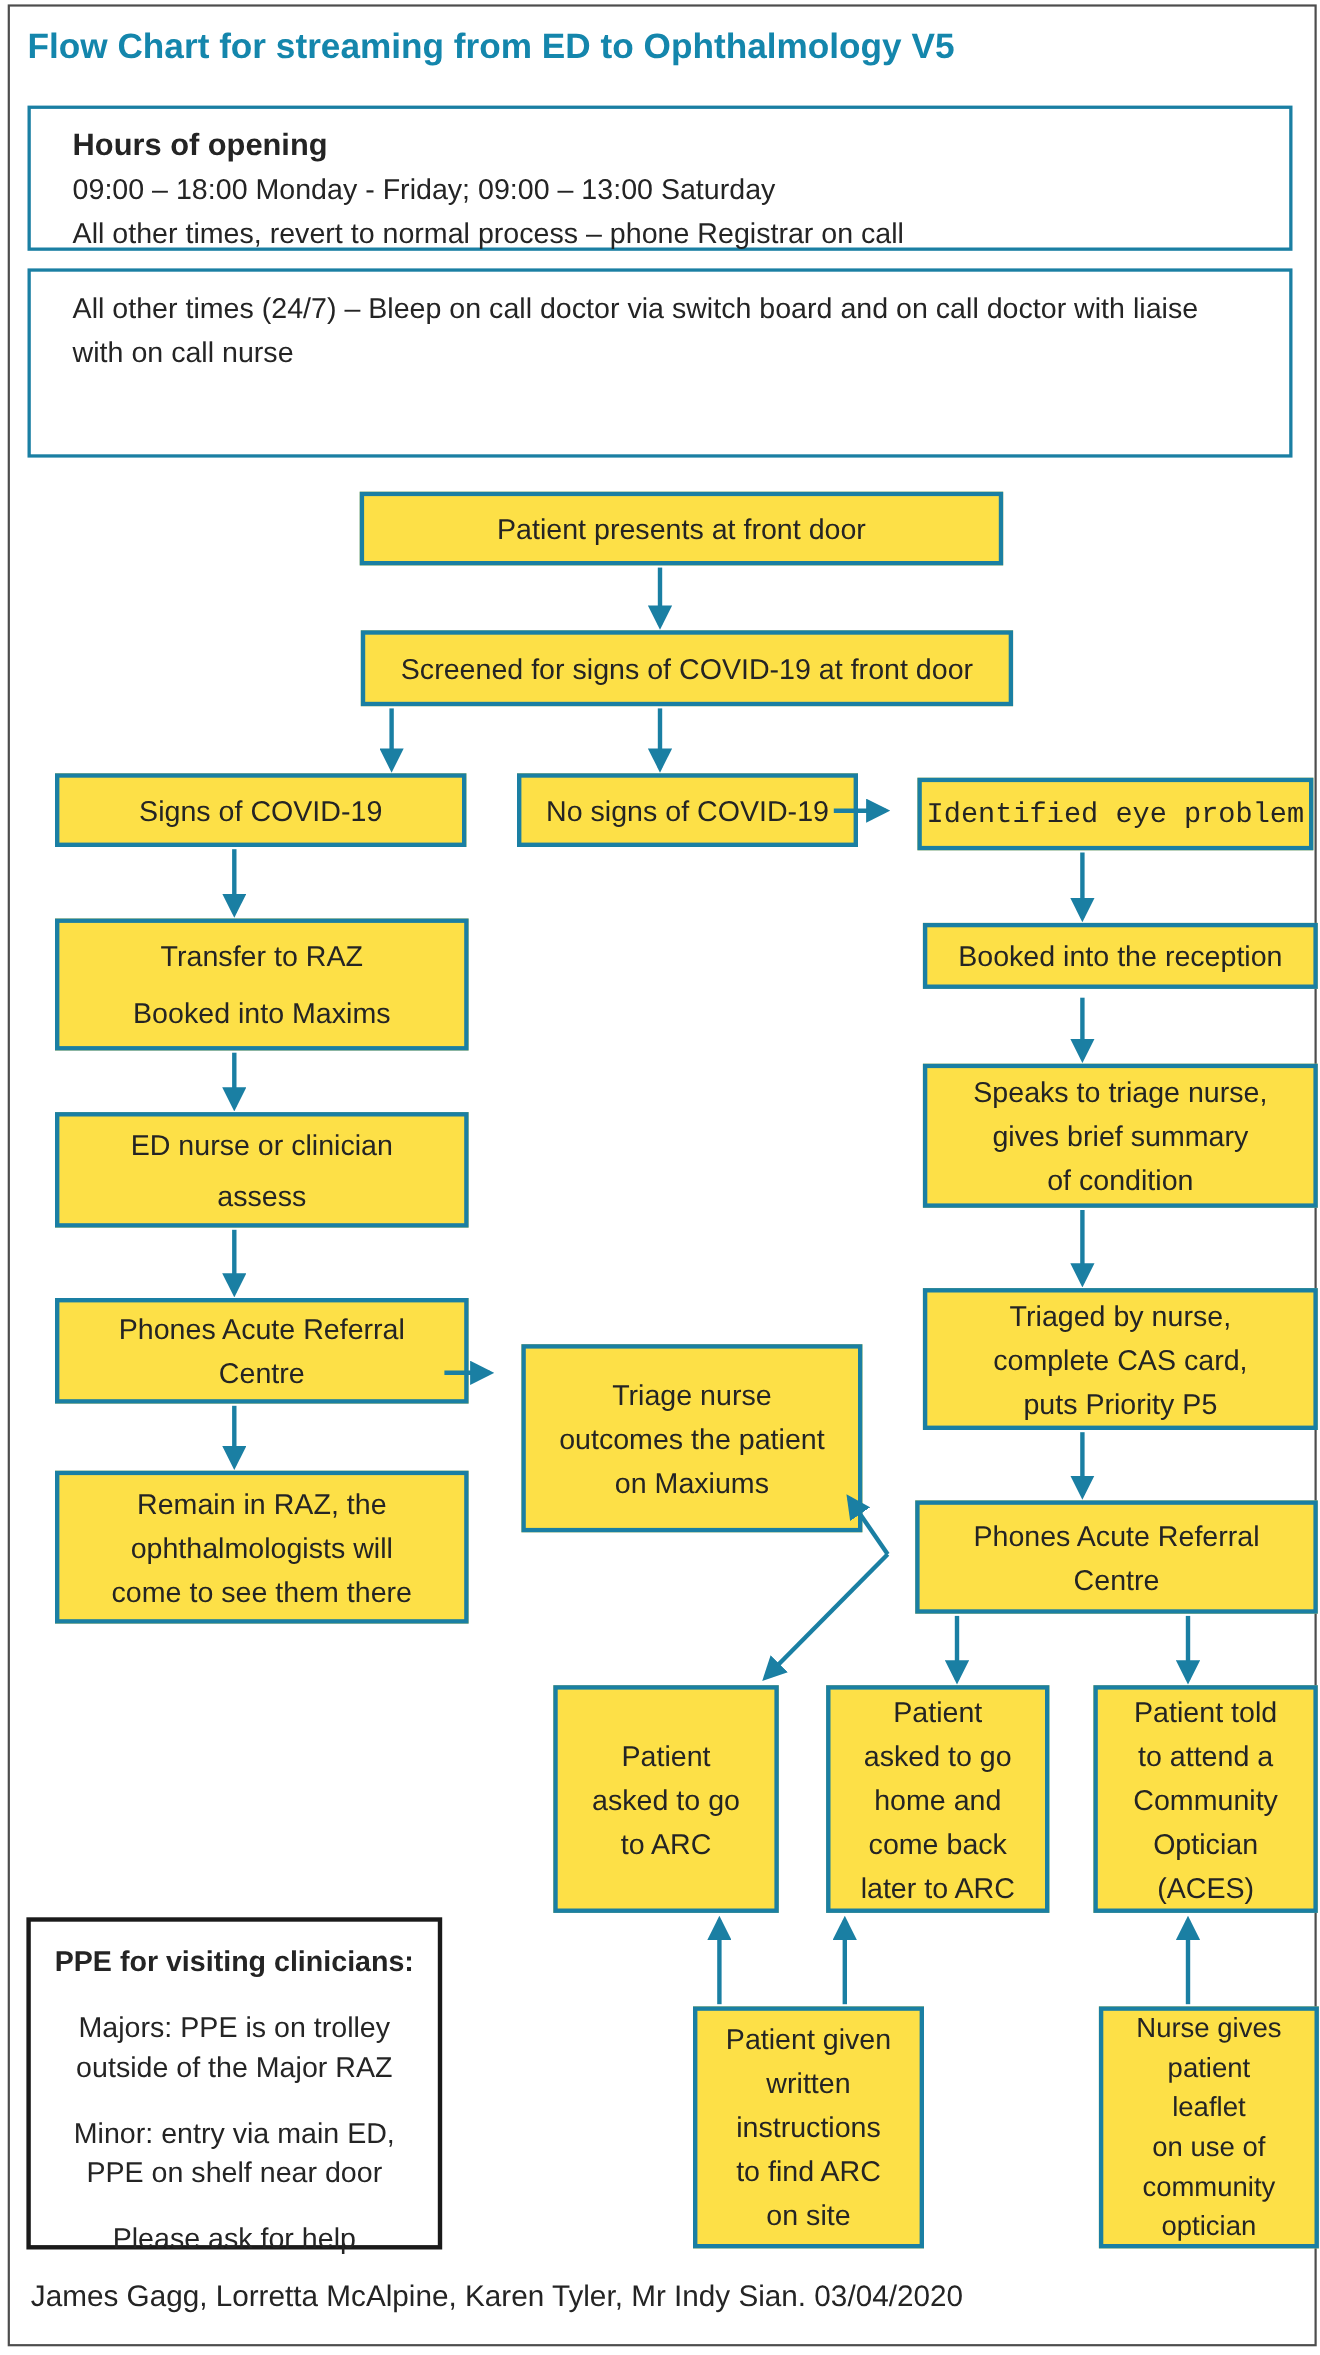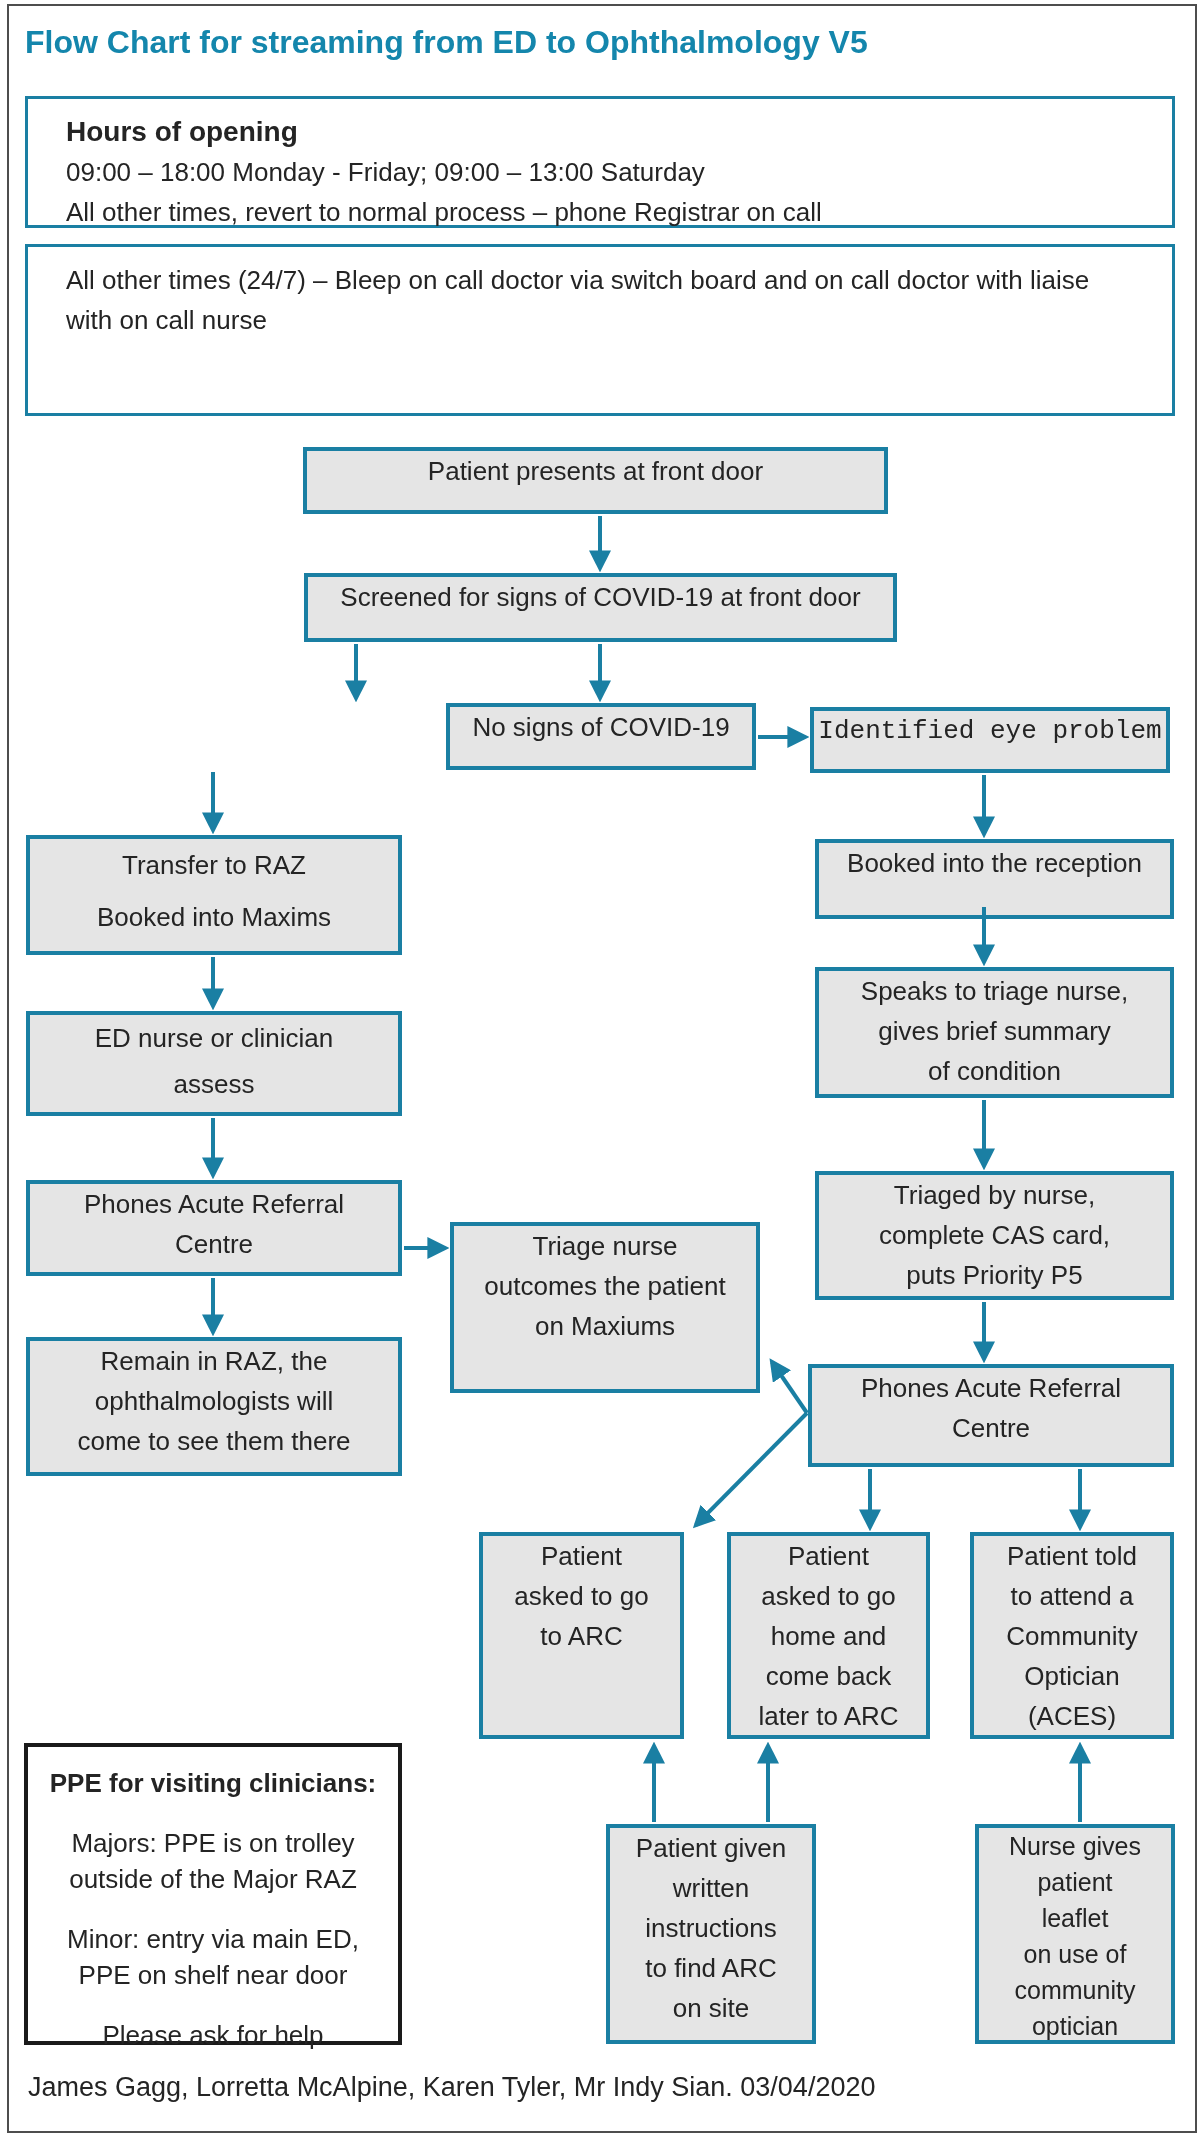--- a/index.html
+++ b/index.html
@@ -34,24 +34,24 @@
     box-sizing:border-box;
     background:#ffffff;
     padding:13px 38px;
     font-size:26px;line-height:40px;margin-top:16px;
   }
   .ib-heading{font-weight:bold;font-size:28px;}
   .node{
     position:absolute;
     border:4px solid var(--accent);
     box-sizing:border-box;
-    background:#e5e5e5;
-    display:flex;justify-content:center;
+    background:#fde047;
+    display:flex;align-items:center;justify-content:center;
     text-align:center;
-    font-size:26px;line-height:40px;
+    font-size:26px;line-height:40px;margin-left:24px;
   }
   .node .nt{white-space:pre-line;display:block;width:100%;}
   .lh52{line-height:52px;}
   .lh46{line-height:46px;}
   .lh36{line-height:36px;font-size:25px;}
   .ppe-box{
     position:absolute;
     border:4px solid var(--ppe);
     box-sizing:border-box;
     background:#ffffff;
@@ -89,35 +89,38 @@
   </div>
 
   <div class="node" style="left:303px;top:447px;width:585px;height:67px;">
       <span class="nt">Patient presents at front door</span>
     </div>
 
   <div class="node" style="left:304px;top:573px;width:593px;height:69px;">
       <span class="nt">Screened for signs of COVID-19 at front door</span>
     </div>
 
+  <div class="node" style="left:26px;top:703px;width:374px;height:67px;">
+      <span class="nt">Signs of COVID-19</span>
+    </div>
 
   <div class="node" style="left:446px;top:703px;width:310px;height:67px;">
       <span class="nt">No signs of COVID-19</span>
     </div>
 
   <div class="node" style="left:810px;top:707px;width:360px;height:66px;font-family:Liberation Mono, monospace;">
       <span class="nt">Identified eye problem</span>
     </div>
 
   <div class="node lh52" style="left:26px;top:835px;width:376px;height:120px;">
       <span class="nt">Transfer to RAZ
 Booked into Maxims</span>
     </div>
 
-  <div class="node" style="left:815px;top:839px;width:359px;height:80px;">
+  <div class="node" style="left:815px;top:839px;width:359px;height:60px;">
       <span class="nt">Booked into the reception</span>
     </div>
 
   <div class="node lh46" style="left:26px;top:1011px;width:376px;height:105px;">
       <span class="nt">ED nurse or clinician
 assess</span>
     </div>
 
   <div class="node" style="left:815px;top:967px;width:359px;height:131px;">
       <span class="nt">Speaks to triage nurse,

